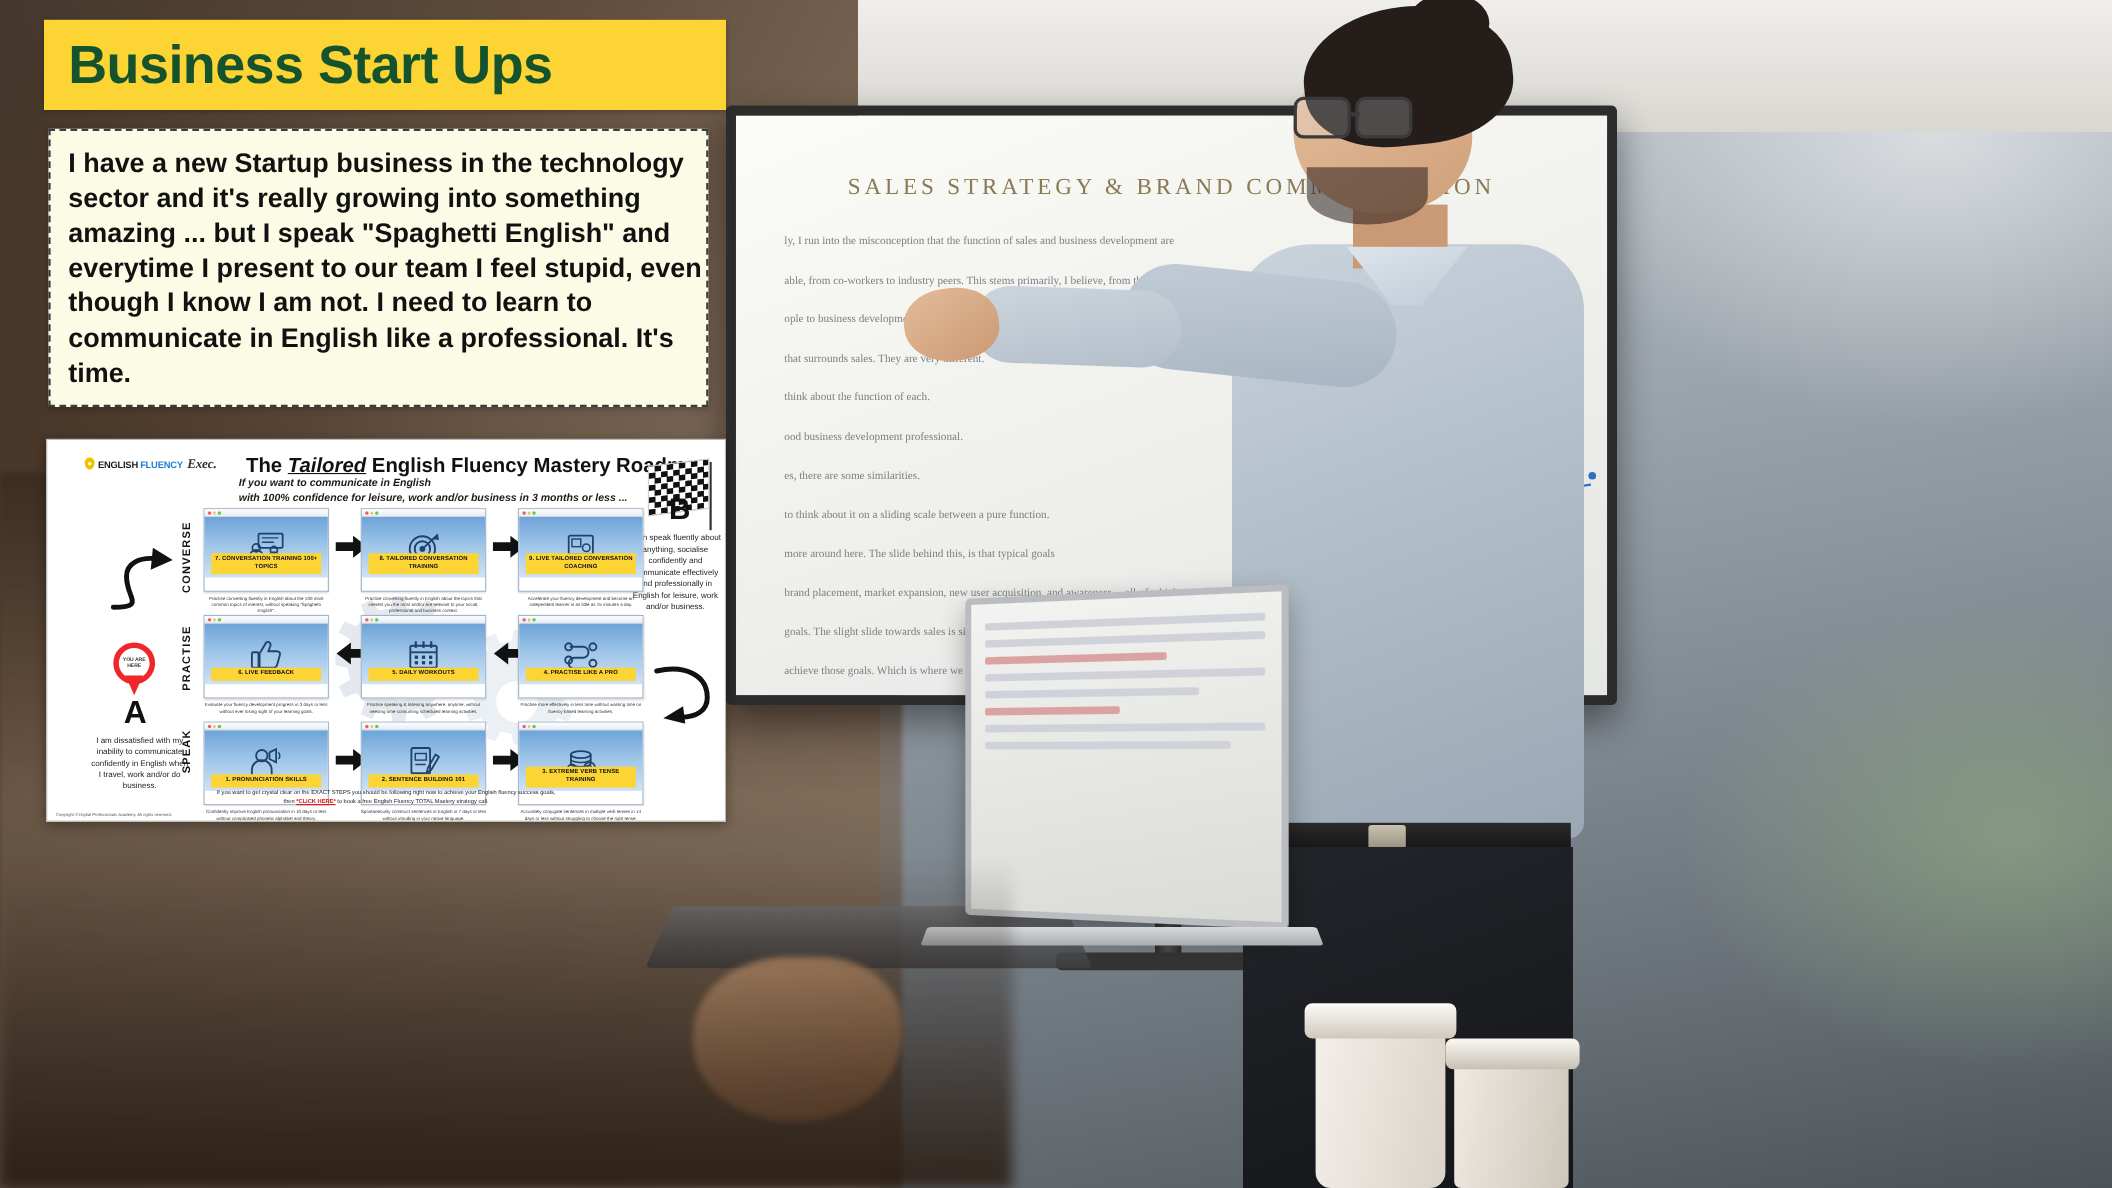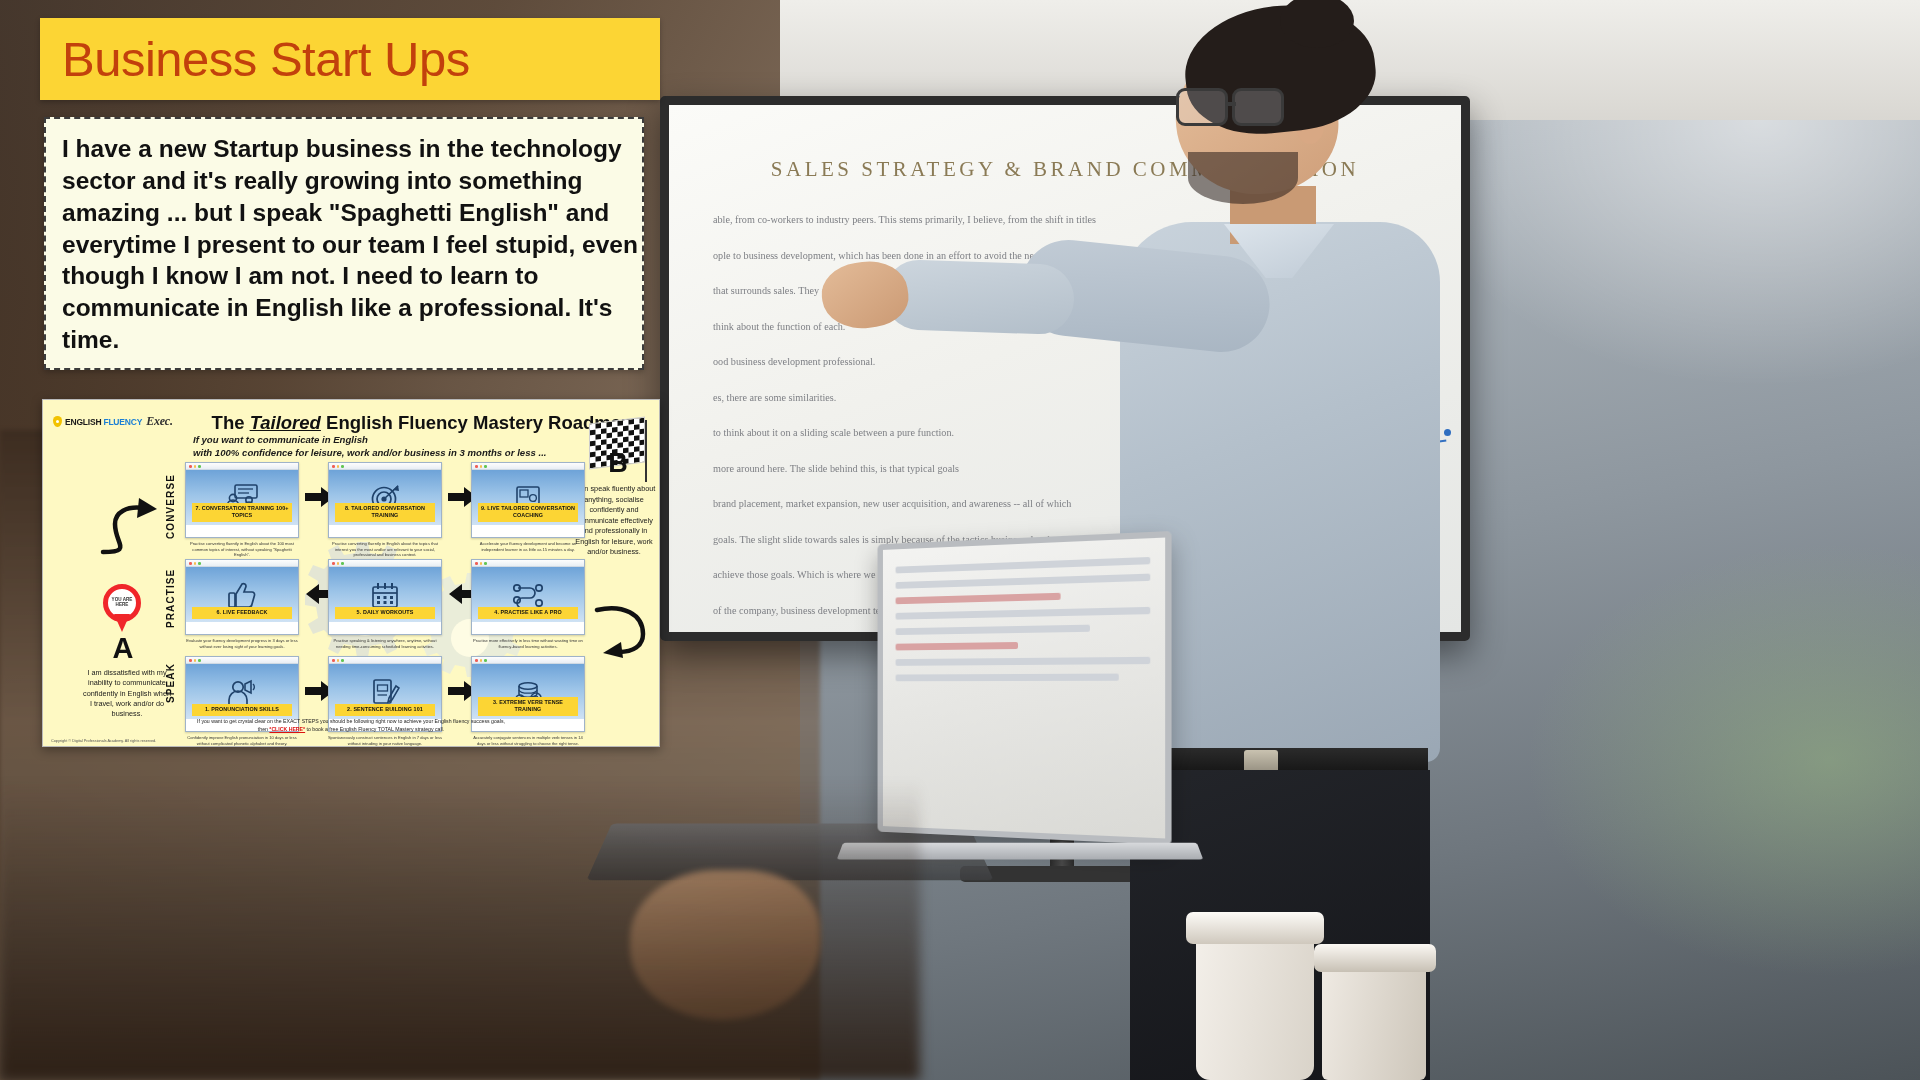--- a/index.html
+++ b/index.html
@@ -208,43 +208,44 @@
 
   
   .title-banner {
     position: absolute; left: 40px; top: 18px; width: 620px; height: 82px;
     background: #fcd534;
     display: flex; align-items: center;
     padding-left: 22px;
     box-shadow: 0 2px 5px rgba(0,0,0,.25);
   }
   .title-banner .t {
-    font-size: 49px; font-weight: 400; color: #c2410c; letter-spacing: -0.5px;
+    font-size: 49px; font-weight: 700; color: #14532d; letter-spacing: -0.5px;
     line-height: 1;
   }
 
   
   .quote-box {
     position: absolute; left: 44px; top: 117px; width: 600px;
     background: #fbfbe6;
     border: 2px dashed #3c3c3c;
     padding: 14px 4px 12px 16px;
     box-shadow: 0 2px 6px rgba(0,0,0,.25);
   }
   .quote-box .q {
     font-size: 24.5px; font-weight: 700; color: #111; line-height: 1.30;
   }
 
   
   .roadmap {
     position: absolute; left: 42px; top: 399px; width: 618px; height: 348px;
-    background: #fef9c3;
+    background: #ffffff;
     border: 1.5px solid #b9b9b9;
     box-shadow: 0 3px 10px rgba(0,0,0,.35);
     overflow: hidden;
+    padding-left: 24px;
   }
   .rm-head { position: relative; height: 56px; }
   .rm-logo {
     position: absolute; left: 10px; top: 14px;
     display: flex; align-items: center; gap: 2px;
     font-size: 8.5px; font-weight: 700; letter-spacing: -0.2px;
   }
   .rm-logo .pin {
     width: 9px; height: 11px; background: #f2c200;
     border-radius: 50% 50% 50% 50% / 42% 42% 62% 62%;
@@ -390,20 +391,21 @@
 <div id="stage">
 
   <div class="photo"></div>
   <div class="wall-dark"></div>
   <div class="wall-top"></div>
   <div class="wall-blur"></div>
 
   <div class="board">
     <div class="board-title">SALES STRATEGY &amp; BRAND COMMUNICATION</div>
     <div class="board-body">
+      <p>ly, I run into the misconception that the function of sales and business development are</p>
       <p>able, from co-workers to industry peers. This stems primarily, I believe, from the shift in titles</p>
       <p>ople to business development, which has been done in an effort to avoid the negative</p>
       <p>that surrounds sales. They are very different.</p>
       <p>think about the function of each.</p>
       <p>ood business development professional.</p>
       <p>es, there are some similarities.</p>
       <p>to think about it on a sliding scale between a pure function.</p>
       <p>more around here. The slide behind this, is that typical goals</p>
       <p>brand placement, market expansion, new user acquisition, and awareness -- all of which</p>
       <p>goals. The slight slide towards sales is simply because of the tactics business development</p>

